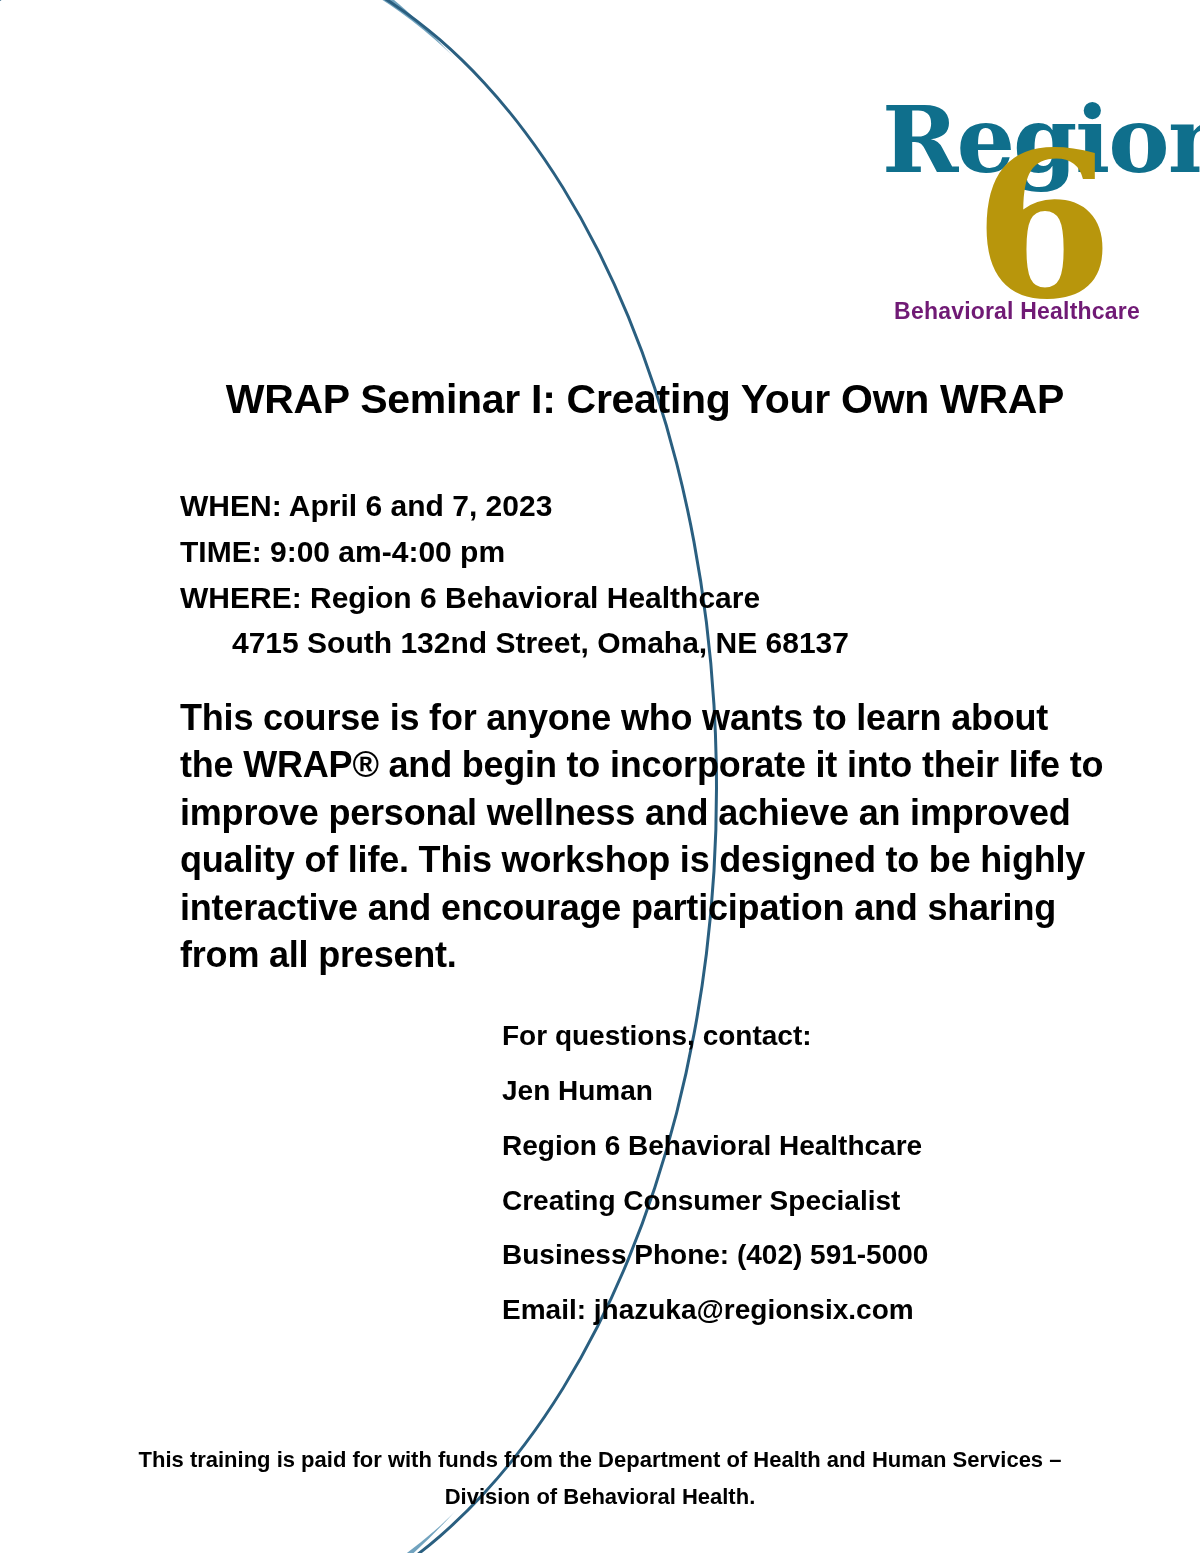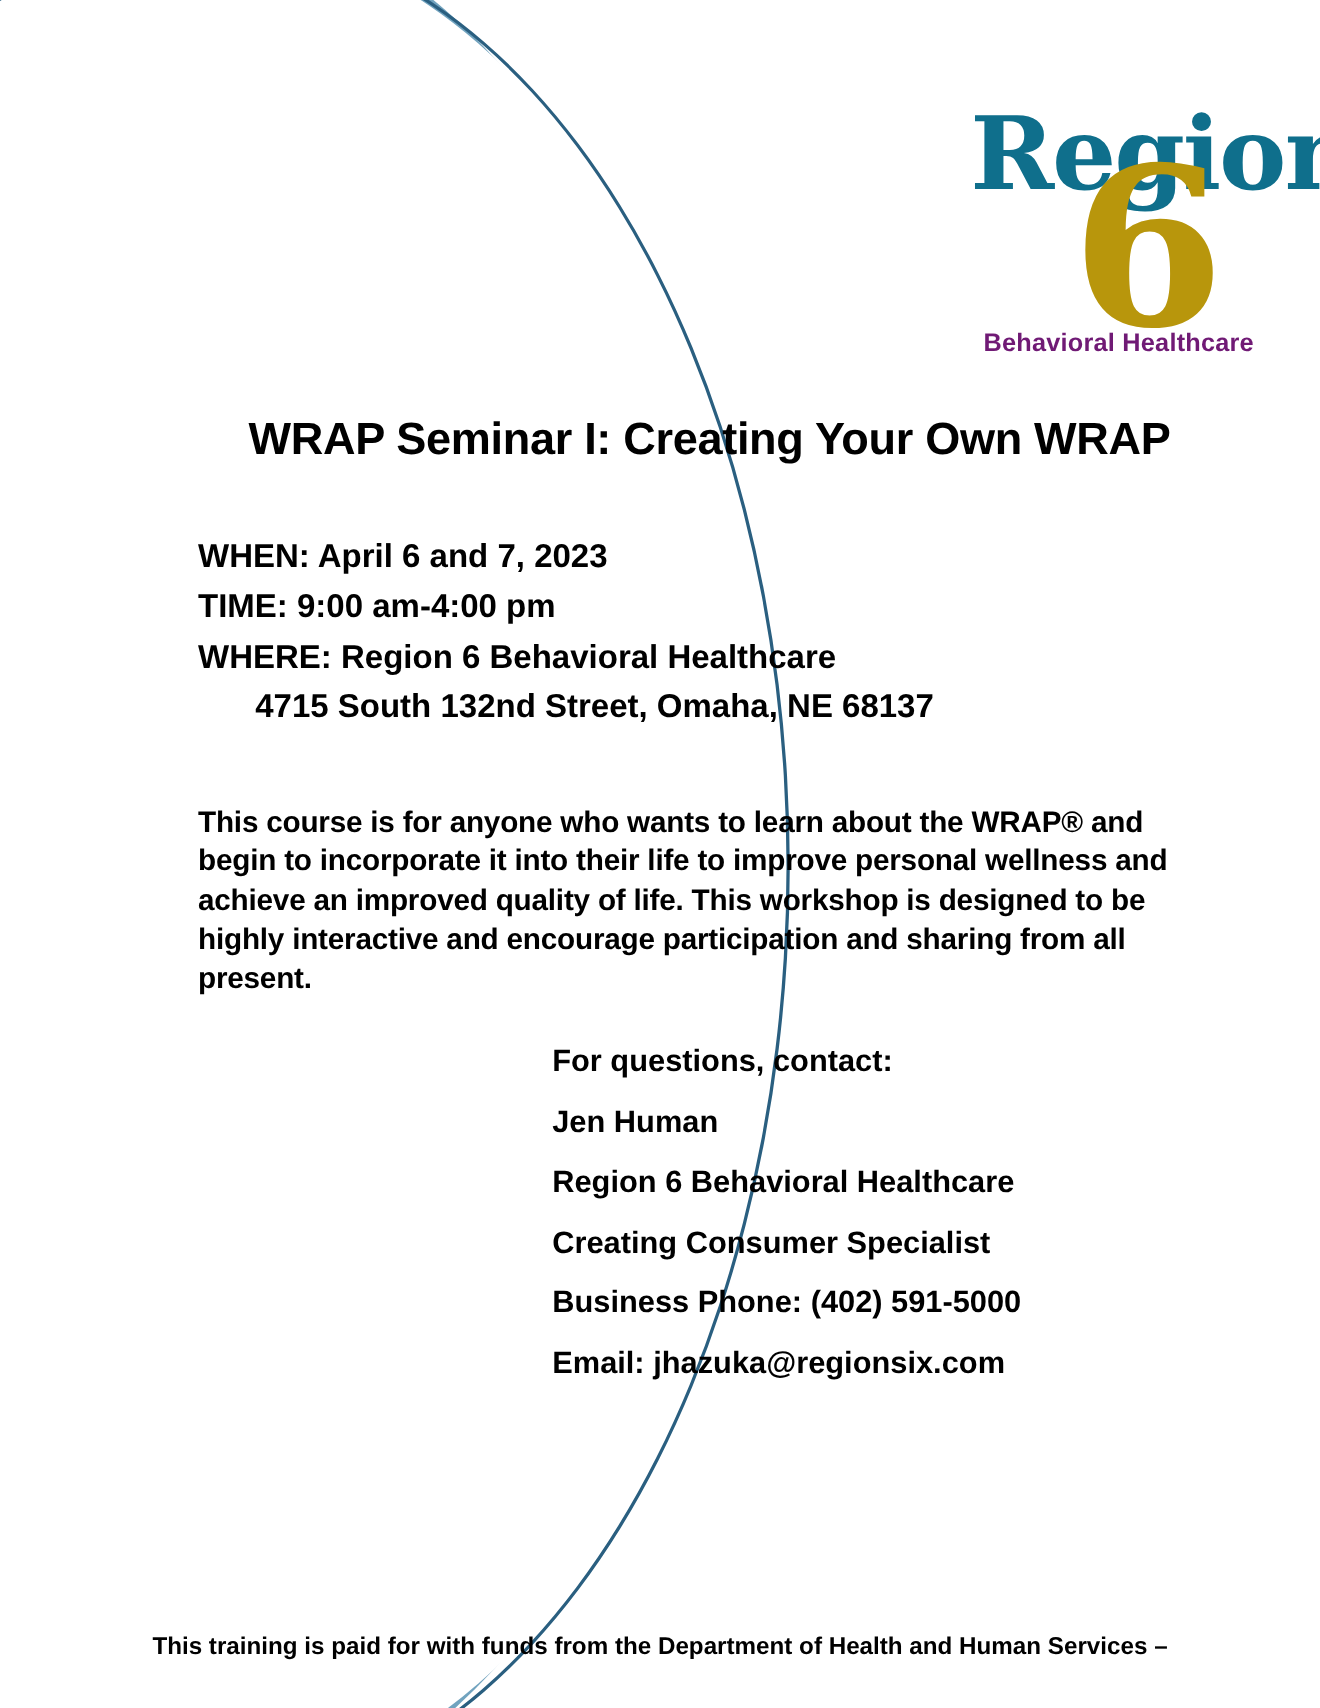--- a/index.html
+++ b/index.html
@@ -136,24 +136,24 @@
   .details .indent { padding-left: 52px; }
 
   .nofee {
     font-size: 26px;
     font-weight: 700;
     line-height: 1.5;
     margin-top: 12px;
   }
 
   .paragraph {
-    font-size: 27px;
+    font-size: 36px;
     font-weight: 700;
     line-height: 1.32;
-    margin-top: 64px;
+    margin-top: 28px;
     letter-spacing: -0.2px;
   }
 
   .contact {
     margin-top: 30px;
     margin-left: 322px;
     font-size: 28px;
     font-weight: 700;
     line-height: 1.96;
   }
@@ -212,15 +212,16 @@
       <div>Region 6 Behavioral Healthcare</div>
       <div>Creating Consumer Specialist</div>
       <div>Business Phone: (402) 591-5000</div>
       <div>Email: jhazuka@regionsix.com</div>
     </div>
 
   </div>
 
   <div class="footer">
     <div>This training is paid for with funds from the Department of Health and Human Services –</div>
+    <div>Division of Behavioral Health.</div>
   </div>
 
 </div>
 
 </body></html>

